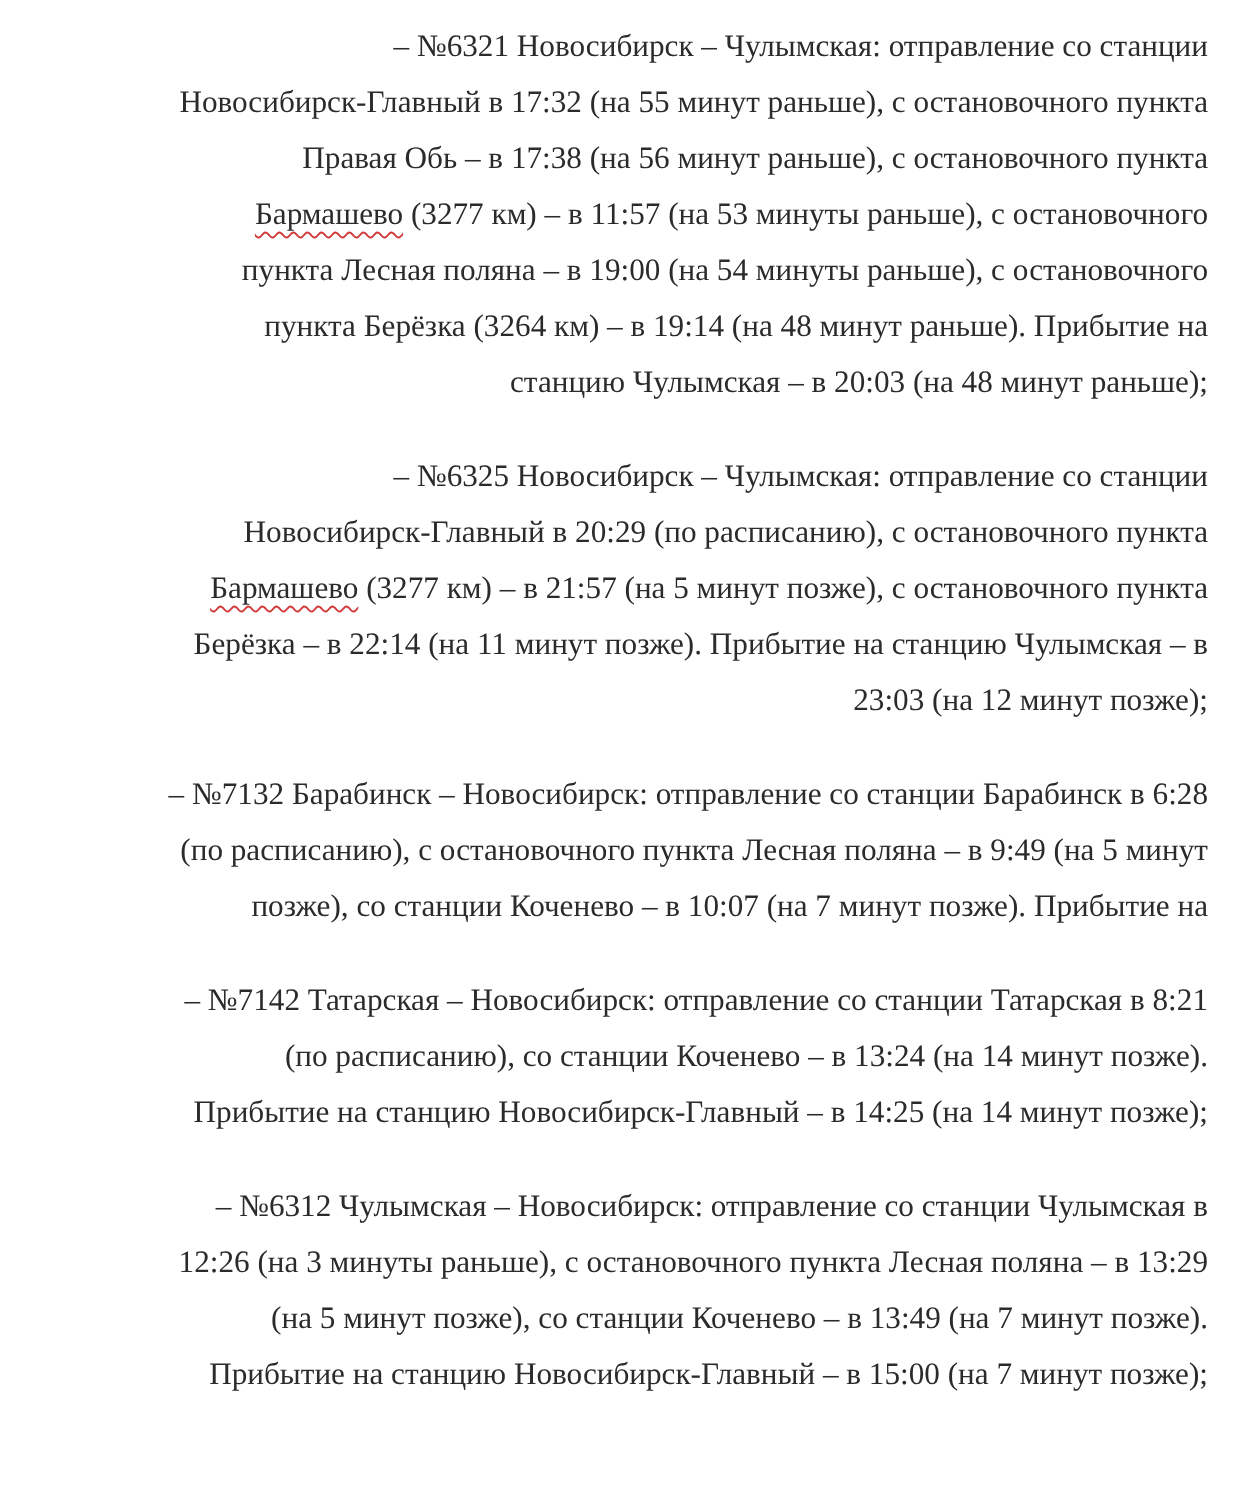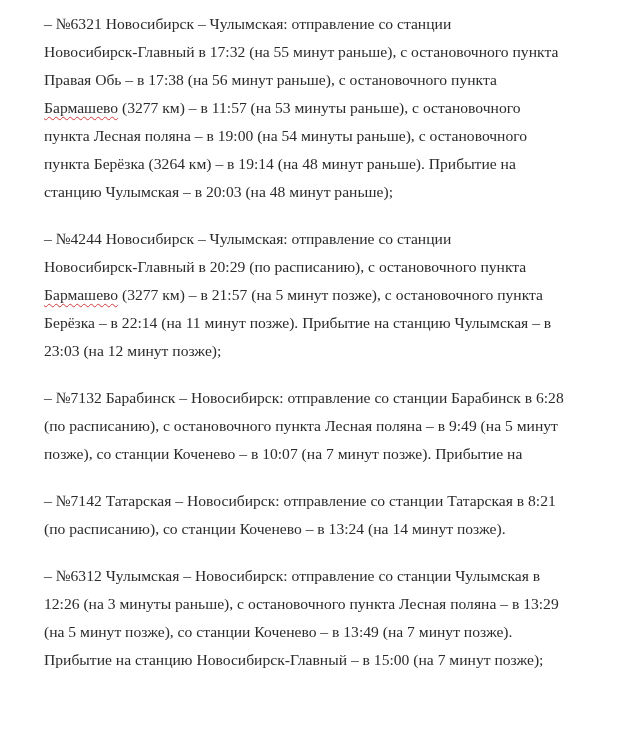--- a/index.html
+++ b/index.html
@@ -23,20 +23,21 @@
       line-height: 28px;
       color: #2b2b2b;
     }
     .para {
       margin: 0 0 19px 0;
       white-space: normal;
     }
     .line {
       display: block;
       white-space: nowrap;
+      text-align: right;
     }
     .spell {
       text-decoration: underline wavy #d23a3a;
       text-decoration-thickness: 1px;
       text-underline-offset: 3px;
       margin-top: 40px;
     }
   </style>
 </head>
 <body>
@@ -47,36 +48,37 @@
     <span class="line">– №6321 Новосибирск – Чулымская: отправление со станции</span>
     <span class="line">Новосибирск-Главный в 17:32 (на 55 минут раньше), с остановочного пункта</span>
     <span class="line">Правая Обь – в 17:38 (на 56 минут раньше), с остановочного пункта</span>
     <span class="line"><span class="spell">Бармашево</span><span> (3277 км) – в 11:57 (на 53 минуты раньше), с остановочного</span></span>
     <span class="line">пункта Лесная поляна – в 19:00 (на 54 минуты раньше), с остановочного</span>
     <span class="line">пункта Берёзка (3264 км) – в 19:14 (на 48 минут раньше). Прибытие на</span>
     <span class="line">станцию Чулымская – в 20:03 (на 48 минут раньше);</span>
   </p>
 
   <p class="para">
-    <span class="line">– №4244 Новосибирск – Чулымская: отправление со станции</span>
+    <span class="line">– №6325 Новосибирск – Чулымская: отправление со станции</span>
     <span class="line">Новосибирск-Главный в 20:29 (по расписанию), с остановочного пункта</span>
     <span class="line"><span class="spell">Бармашево</span><span> (3277 км) – в 21:57 (на 5 минут позже), с остановочного пункта</span></span>
     <span class="line">Берёзка – в 22:14 (на 11 минут позже). Прибытие на станцию Чулымская – в</span>
     <span class="line">23:03 (на 12 минут позже);</span>
   </p>
 
   <p class="para">
     <span class="line">– №7132 Барабинск – Новосибирск: отправление со станции Барабинск в 6:28</span>
     <span class="line">(по расписанию), с остановочного пункта Лесная поляна – в 9:49 (на 5 минут</span>
     <span class="line">позже), со станции Коченево – в 10:07 (на 7 минут позже). Прибытие на</span>
   </p>
 
   <p class="para">
     <span class="line">– №7142 Татарская – Новосибирск: отправление со станции Татарская в 8:21</span>
     <span class="line">(по расписанию), со станции Коченево – в 13:24 (на 14 минут позже).</span>
+    <span class="line">Прибытие на станцию Новосибирск-Главный – в 14:25 (на 14 минут позже);</span>
   </p>
 
   <p class="para">
     <span class="line">– №6312 Чулымская – Новосибирск: отправление со станции Чулымская в</span>
     <span class="line">12:26 (на 3 минуты раньше), с остановочного пункта Лесная поляна – в 13:29</span>
     <span class="line">(на 5 минут позже), со станции Коченево – в 13:49 (на 7 минут позже).</span>
     <span class="line">Прибытие на станцию Новосибирск-Главный – в 15:00 (на 7 минут позже);</span>
   </p>
 
 </div>

